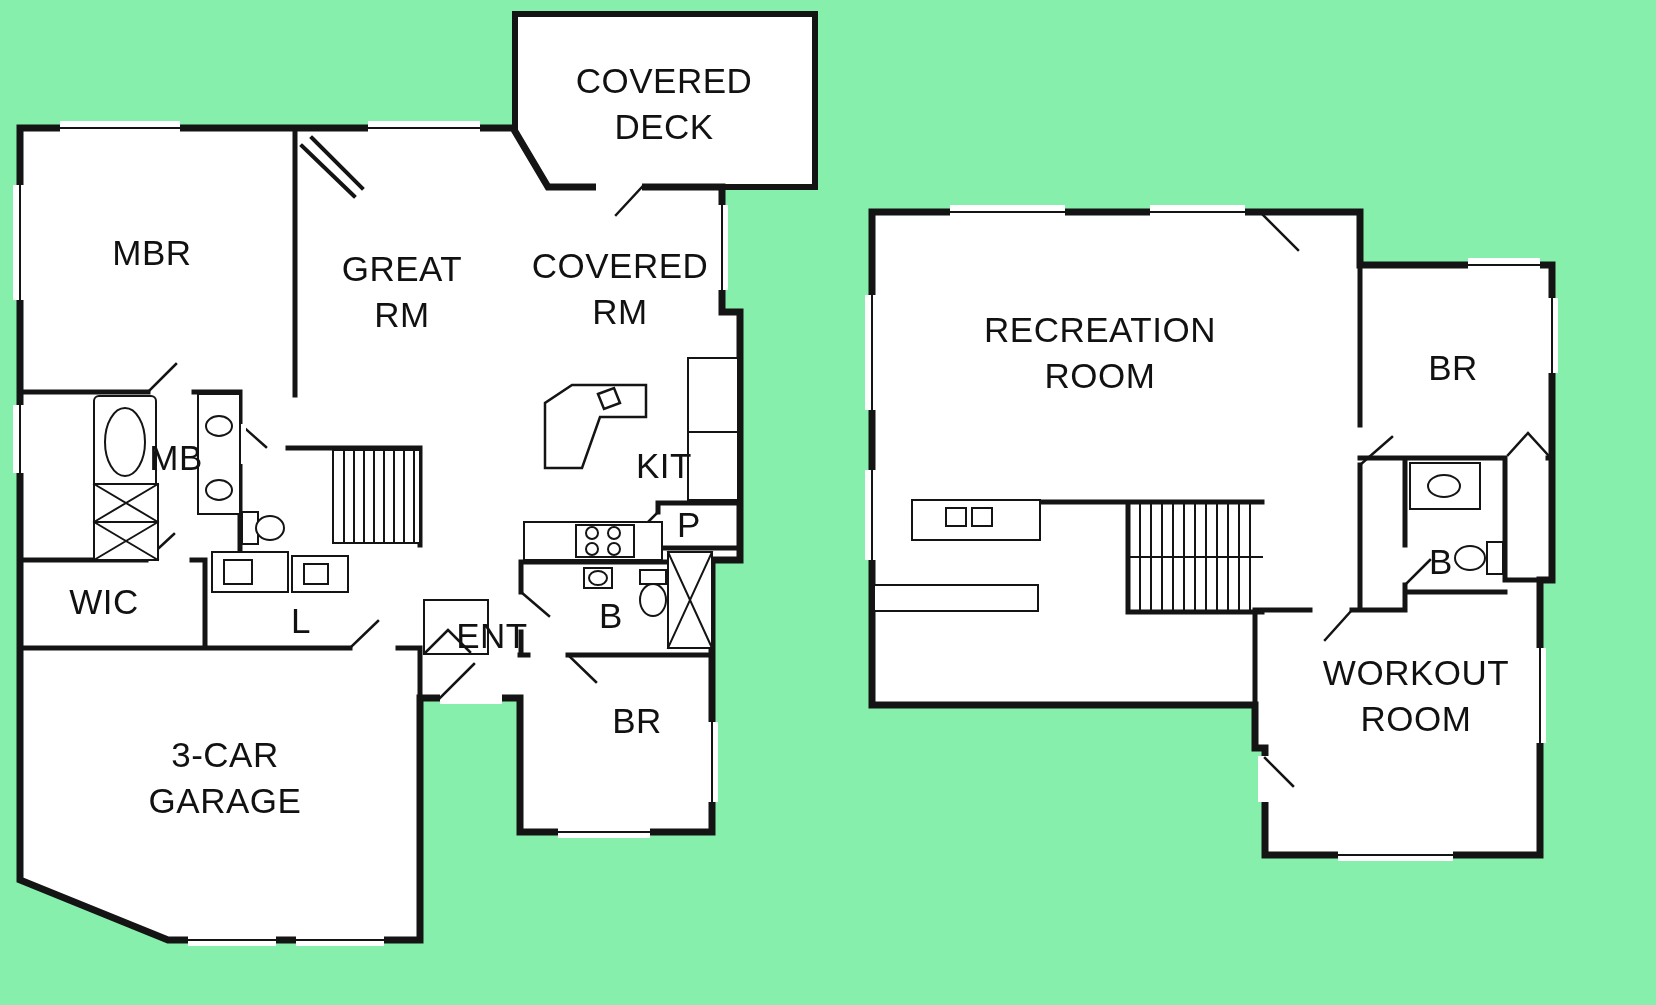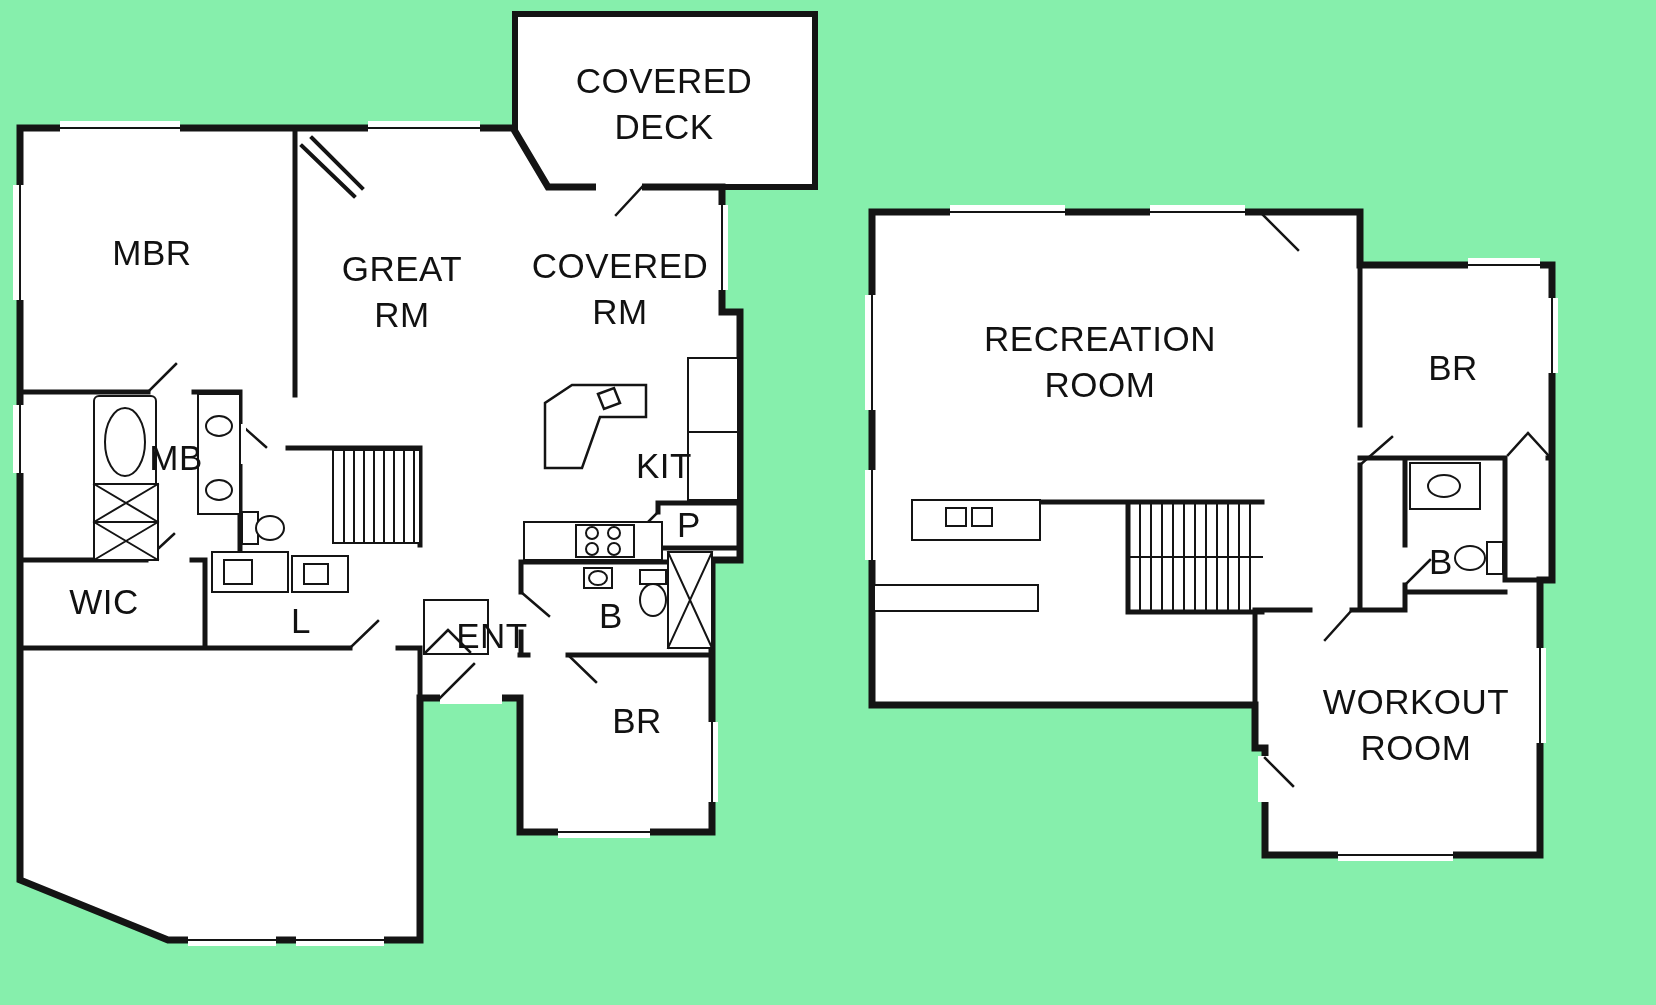--- a/index.html
+++ b/index.html
@@ -230,21 +230,23 @@
   <div class="label" style="left:620px;top:288px">COVERED
 RM</div>
   <div class="label" style="left:664px;top:466px">KIT</div>
   <div class="label" style="left:176px;top:458px">MB</div>
   <div class="label" style="left:104px;top:602px">WIC</div>
   <div class="label" style="left:301px;top:621px">L</div>
   <div class="label" style="left:492px;top:636px">ENT</div>
   <div class="label" style="left:611px;top:616px">B</div>
   <div class="label" style="left:689px;top:525px">P</div>
   <div class="label" style="left:637px;top:721px">BR</div>
-
-  <div class="label" style="left:1100px;top:361px">RECREATION
+  <div class="label" style="left:225px;top:777px">3-CAR
+GARAGE</div>
+
+  <div class="label" style="left:1100px;top:352px">RECREATION
 ROOM</div>
   <div class="label" style="left:1453px;top:368px">BR</div>
   <div class="label" style="left:1441px;top:562px">B</div>
-  <div class="label" style="left:1416px;top:724px">WORKOUT
+  <div class="label" style="left:1416px;top:695px">WORKOUT
 ROOM</div>
 
 </div>
 
 </body></html>

